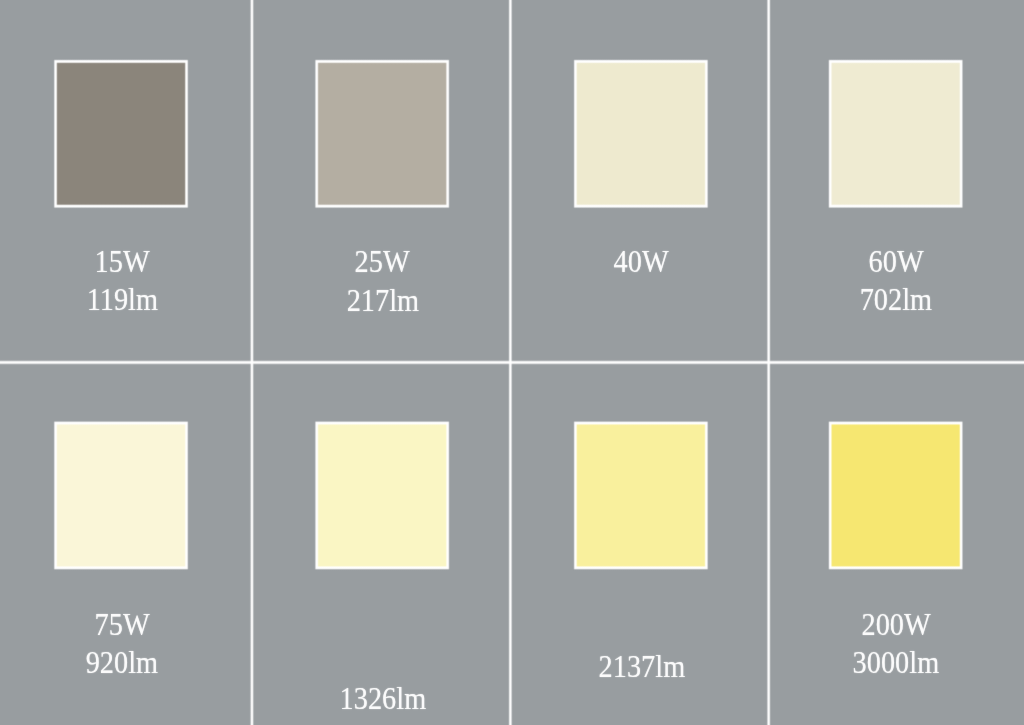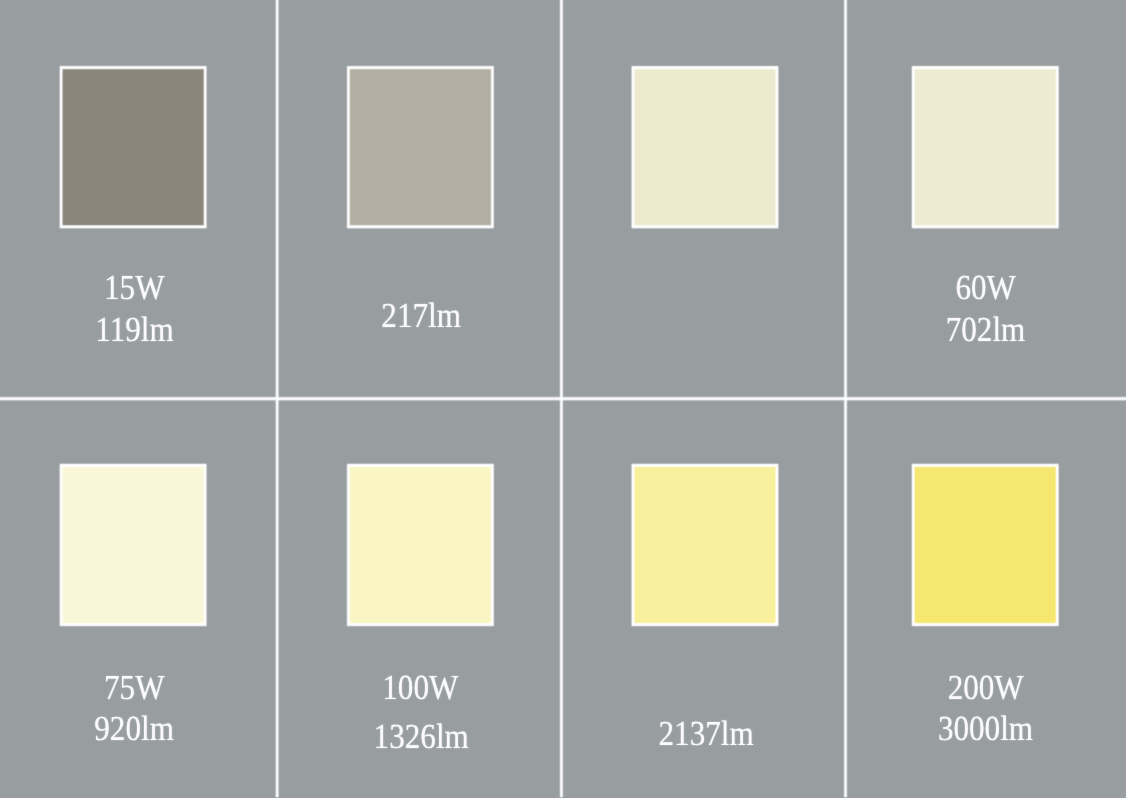--- a/index.html
+++ b/index.html
@@ -69,23 +69,24 @@
     <div class="swatch">
       <div class="lay" style="left:569px;top:417px;width:143px;height:156px;background-image:linear-gradient(to bottom,rgba(255,255,255,0.000) 0.00px,rgba(255,255,255,0.000) 1.00px,rgba(255,255,255,0.000) 1.66px,rgba(255,255,255,0.000) 1.86px,rgba(255,255,255,0.000) 2.06px,rgba(255,255,255,0.000) 2.26px,rgba(255,255,255,0.000) 2.46px,rgba(255,255,255,0.000) 2.66px,rgba(255,255,255,0.001) 2.86px,rgba(255,255,255,0.003) 3.06px,rgba(255,255,255,0.008) 3.26px,rgba(255,255,255,0.019) 3.46px,rgba(255,255,255,0.042) 3.66px,rgba(255,255,255,0.084) 3.86px,rgba(255,255,255,0.150) 4.06px,rgba(255,255,255,0.245) 4.26px,rgba(255,255,255,0.365) 4.46px,rgba(255,255,255,0.500) 4.66px,rgba(255,255,255,0.635) 4.86px,rgba(255,255,255,0.755) 5.06px,rgba(255,255,255,0.850) 5.26px,rgba(255,255,255,0.916) 5.46px,rgba(255,255,255,0.958) 5.66px,rgba(255,255,255,0.981) 5.86px,rgba(255,255,255,0.992) 6.06px,rgba(255,255,255,0.997) 6.26px,rgba(255,255,255,0.999) 6.46px,rgba(255,255,255,1.000) 6.66px,rgba(255,255,255,1.000) 6.86px,rgba(255,255,255,1.000) 7.06px,rgba(255,255,255,1.000) 7.26px,rgba(255,255,255,1.000) 7.46px,rgba(255,255,255,1.000) 7.66px,rgba(255,255,255,1.000) 78.44px,rgba(255,255,255,1.000) 149.21px,rgba(255,255,255,1.000) 149.41px,rgba(255,255,255,1.000) 149.61px,rgba(255,255,255,1.000) 149.81px,rgba(255,255,255,1.000) 150.01px,rgba(255,255,255,1.000) 150.21px,rgba(255,255,255,0.999) 150.41px,rgba(255,255,255,0.997) 150.61px,rgba(255,255,255,0.992) 150.81px,rgba(255,255,255,0.981) 151.01px,rgba(255,255,255,0.958) 151.21px,rgba(255,255,255,0.916) 151.41px,rgba(255,255,255,0.850) 151.61px,rgba(255,255,255,0.755) 151.81px,rgba(255,255,255,0.635) 152.01px,rgba(255,255,255,0.500) 152.21px,rgba(255,255,255,0.365) 152.41px,rgba(255,255,255,0.245) 152.61px,rgba(255,255,255,0.150) 152.81px,rgba(255,255,255,0.084) 153.01px,rgba(255,255,255,0.042) 153.21px,rgba(255,255,255,0.019) 153.41px,rgba(255,255,255,0.008) 153.61px,rgba(255,255,255,0.003) 153.81px,rgba(255,255,255,0.001) 154.01px,rgba(255,255,255,0.000) 154.21px,rgba(255,255,255,0.000) 154.41px,rgba(255,255,255,0.000) 154.61px,rgba(255,255,255,0.000) 154.81px,rgba(255,255,255,0.000) 155.01px,rgba(255,255,255,0.000) 155.21px);-webkit-mask-image:linear-gradient(to right,rgba(0,0,0,0.000) 0.00px,rgba(0,0,0,0.000) 1.00px,rgba(0,0,0,0.000) 2.00px,rgba(0,0,0,0.000) 2.12px,rgba(0,0,0,0.000) 2.32px,rgba(0,0,0,0.000) 2.52px,rgba(0,0,0,0.000) 2.72px,rgba(0,0,0,0.000) 2.92px,rgba(0,0,0,0.000) 3.12px,rgba(0,0,0,0.001) 3.32px,rgba(0,0,0,0.003) 3.52px,rgba(0,0,0,0.008) 3.72px,rgba(0,0,0,0.019) 3.92px,rgba(0,0,0,0.042) 4.12px,rgba(0,0,0,0.084) 4.32px,rgba(0,0,0,0.150) 4.52px,rgba(0,0,0,0.245) 4.72px,rgba(0,0,0,0.365) 4.92px,rgba(0,0,0,0.500) 5.12px,rgba(0,0,0,0.635) 5.32px,rgba(0,0,0,0.755) 5.52px,rgba(0,0,0,0.850) 5.72px,rgba(0,0,0,0.916) 5.92px,rgba(0,0,0,0.958) 6.12px,rgba(0,0,0,0.981) 6.32px,rgba(0,0,0,0.992) 6.52px,rgba(0,0,0,0.997) 6.72px,rgba(0,0,0,0.999) 6.92px,rgba(0,0,0,1.000) 7.12px,rgba(0,0,0,1.000) 7.32px,rgba(0,0,0,1.000) 7.52px,rgba(0,0,0,1.000) 7.72px,rgba(0,0,0,1.000) 7.92px,rgba(0,0,0,1.000) 8.12px,rgba(0,0,0,1.000) 71.89px,rgba(0,0,0,1.000) 135.66px,rgba(0,0,0,1.000) 135.86px,rgba(0,0,0,1.000) 136.06px,rgba(0,0,0,1.000) 136.26px,rgba(0,0,0,1.000) 136.46px,rgba(0,0,0,1.000) 136.66px,rgba(0,0,0,0.999) 136.86px,rgba(0,0,0,0.997) 137.06px,rgba(0,0,0,0.992) 137.26px,rgba(0,0,0,0.981) 137.46px,rgba(0,0,0,0.958) 137.66px,rgba(0,0,0,0.916) 137.86px,rgba(0,0,0,0.850) 138.06px,rgba(0,0,0,0.755) 138.26px,rgba(0,0,0,0.635) 138.46px,rgba(0,0,0,0.500) 138.66px,rgba(0,0,0,0.365) 138.86px,rgba(0,0,0,0.245) 139.06px,rgba(0,0,0,0.150) 139.26px,rgba(0,0,0,0.084) 139.46px,rgba(0,0,0,0.042) 139.66px,rgba(0,0,0,0.019) 139.86px,rgba(0,0,0,0.008) 140.06px,rgba(0,0,0,0.003) 140.26px,rgba(0,0,0,0.001) 140.46px,rgba(0,0,0,0.000) 140.66px,rgba(0,0,0,0.000) 140.86px,rgba(0,0,0,0.000) 141.06px,rgba(0,0,0,0.000) 141.26px,rgba(0,0,0,0.000) 141.46px,rgba(0,0,0,0.000) 141.66px,rgba(0,0,0,0.000) 142.66px);mask-image:linear-gradient(to right,rgba(0,0,0,0.000) 0.00px,rgba(0,0,0,0.000) 1.00px,rgba(0,0,0,0.000) 2.00px,rgba(0,0,0,0.000) 2.12px,rgba(0,0,0,0.000) 2.32px,rgba(0,0,0,0.000) 2.52px,rgba(0,0,0,0.000) 2.72px,rgba(0,0,0,0.000) 2.92px,rgba(0,0,0,0.000) 3.12px,rgba(0,0,0,0.001) 3.32px,rgba(0,0,0,0.003) 3.52px,rgba(0,0,0,0.008) 3.72px,rgba(0,0,0,0.019) 3.92px,rgba(0,0,0,0.042) 4.12px,rgba(0,0,0,0.084) 4.32px,rgba(0,0,0,0.150) 4.52px,rgba(0,0,0,0.245) 4.72px,rgba(0,0,0,0.365) 4.92px,rgba(0,0,0,0.500) 5.12px,rgba(0,0,0,0.635) 5.32px,rgba(0,0,0,0.755) 5.52px,rgba(0,0,0,0.850) 5.72px,rgba(0,0,0,0.916) 5.92px,rgba(0,0,0,0.958) 6.12px,rgba(0,0,0,0.981) 6.32px,rgba(0,0,0,0.992) 6.52px,rgba(0,0,0,0.997) 6.72px,rgba(0,0,0,0.999) 6.92px,rgba(0,0,0,1.000) 7.12px,rgba(0,0,0,1.000) 7.32px,rgba(0,0,0,1.000) 7.52px,rgba(0,0,0,1.000) 7.72px,rgba(0,0,0,1.000) 7.92px,rgba(0,0,0,1.000) 8.12px,rgba(0,0,0,1.000) 71.89px,rgba(0,0,0,1.000) 135.66px,rgba(0,0,0,1.000) 135.86px,rgba(0,0,0,1.000) 136.06px,rgba(0,0,0,1.000) 136.26px,rgba(0,0,0,1.000) 136.46px,rgba(0,0,0,1.000) 136.66px,rgba(0,0,0,0.999) 136.86px,rgba(0,0,0,0.997) 137.06px,rgba(0,0,0,0.992) 137.26px,rgba(0,0,0,0.981) 137.46px,rgba(0,0,0,0.958) 137.66px,rgba(0,0,0,0.916) 137.86px,rgba(0,0,0,0.850) 138.06px,rgba(0,0,0,0.755) 138.26px,rgba(0,0,0,0.635) 138.46px,rgba(0,0,0,0.500) 138.66px,rgba(0,0,0,0.365) 138.86px,rgba(0,0,0,0.245) 139.06px,rgba(0,0,0,0.150) 139.26px,rgba(0,0,0,0.084) 139.46px,rgba(0,0,0,0.042) 139.66px,rgba(0,0,0,0.019) 139.86px,rgba(0,0,0,0.008) 140.06px,rgba(0,0,0,0.003) 140.26px,rgba(0,0,0,0.001) 140.46px,rgba(0,0,0,0.000) 140.66px,rgba(0,0,0,0.000) 140.86px,rgba(0,0,0,0.000) 141.06px,rgba(0,0,0,0.000) 141.26px,rgba(0,0,0,0.000) 141.46px,rgba(0,0,0,0.000) 141.66px,rgba(0,0,0,0.000) 142.66px)"></div>
       <div class="lay" style="left:569px;top:417px;width:143px;height:156px;background-image:linear-gradient(to bottom,rgba(249,240,157,0.000) 0.00px,rgba(249,240,157,0.000) 1.00px,rgba(249,240,157,0.000) 2.00px,rgba(249,240,157,0.000) 3.00px,rgba(249,240,157,0.000) 4.00px,rgba(249,240,157,0.000) 4.46px,rgba(249,240,157,0.000) 4.66px,rgba(249,240,157,0.000) 4.86px,rgba(249,240,157,0.000) 5.06px,rgba(249,240,157,0.000) 5.26px,rgba(249,240,157,0.000) 5.46px,rgba(249,240,157,0.001) 5.66px,rgba(249,240,157,0.003) 5.86px,rgba(249,240,157,0.008) 6.06px,rgba(249,240,157,0.019) 6.26px,rgba(249,240,157,0.042) 6.46px,rgba(249,240,157,0.084) 6.66px,rgba(249,240,157,0.150) 6.86px,rgba(249,240,157,0.245) 7.06px,rgba(249,240,157,0.365) 7.26px,rgba(249,240,157,0.500) 7.46px,rgba(249,240,157,0.635) 7.66px,rgba(249,240,157,0.755) 7.86px,rgba(249,240,157,0.850) 8.06px,rgba(249,240,157,0.916) 8.26px,rgba(249,240,157,0.958) 8.46px,rgba(249,240,157,0.981) 8.66px,rgba(249,240,157,0.992) 8.86px,rgba(249,240,157,0.997) 9.06px,rgba(249,240,157,0.999) 9.26px,rgba(249,240,157,1.000) 9.46px,rgba(249,240,157,1.000) 9.66px,rgba(249,240,157,1.000) 9.86px,rgba(249,240,157,1.000) 10.06px,rgba(249,240,157,1.000) 10.26px,rgba(249,240,157,1.000) 10.46px,rgba(249,240,157,1.000) 78.44px,rgba(249,240,157,1.000) 146.41px,rgba(249,240,157,1.000) 146.61px,rgba(249,240,157,1.000) 146.81px,rgba(249,240,157,1.000) 147.01px,rgba(249,240,157,1.000) 147.21px,rgba(249,240,157,1.000) 147.41px,rgba(249,240,157,0.999) 147.61px,rgba(249,240,157,0.997) 147.81px,rgba(249,240,157,0.992) 148.01px,rgba(249,240,157,0.981) 148.21px,rgba(249,240,157,0.958) 148.41px,rgba(249,240,157,0.916) 148.61px,rgba(249,240,157,0.850) 148.81px,rgba(249,240,157,0.755) 149.01px,rgba(249,240,157,0.635) 149.21px,rgba(249,240,157,0.500) 149.41px,rgba(249,240,157,0.365) 149.61px,rgba(249,240,157,0.245) 149.81px,rgba(249,240,157,0.150) 150.01px,rgba(249,240,157,0.084) 150.21px,rgba(249,240,157,0.042) 150.41px,rgba(249,240,157,0.019) 150.61px,rgba(249,240,157,0.008) 150.81px,rgba(249,240,157,0.003) 151.01px,rgba(249,240,157,0.001) 151.21px,rgba(249,240,157,0.000) 151.41px,rgba(249,240,157,0.000) 151.61px,rgba(249,240,157,0.000) 151.81px,rgba(249,240,157,0.000) 152.01px,rgba(249,240,157,0.000) 152.21px,rgba(249,240,157,0.000) 152.41px,rgba(249,240,157,0.000) 153.41px,rgba(249,240,157,0.000) 154.41px,rgba(249,240,157,0.000) 155.41px);-webkit-mask-image:linear-gradient(to right,rgba(0,0,0,0.000) 0.00px,rgba(0,0,0,0.000) 1.00px,rgba(0,0,0,0.000) 2.00px,rgba(0,0,0,0.000) 3.00px,rgba(0,0,0,0.000) 4.00px,rgba(0,0,0,0.000) 4.72px,rgba(0,0,0,0.000) 4.92px,rgba(0,0,0,0.000) 5.12px,rgba(0,0,0,0.000) 5.32px,rgba(0,0,0,0.000) 5.52px,rgba(0,0,0,0.000) 5.72px,rgba(0,0,0,0.001) 5.92px,rgba(0,0,0,0.003) 6.12px,rgba(0,0,0,0.008) 6.32px,rgba(0,0,0,0.019) 6.52px,rgba(0,0,0,0.042) 6.72px,rgba(0,0,0,0.084) 6.92px,rgba(0,0,0,0.150) 7.12px,rgba(0,0,0,0.245) 7.32px,rgba(0,0,0,0.365) 7.52px,rgba(0,0,0,0.500) 7.72px,rgba(0,0,0,0.635) 7.92px,rgba(0,0,0,0.755) 8.12px,rgba(0,0,0,0.850) 8.32px,rgba(0,0,0,0.916) 8.52px,rgba(0,0,0,0.958) 8.72px,rgba(0,0,0,0.981) 8.92px,rgba(0,0,0,0.992) 9.12px,rgba(0,0,0,0.997) 9.32px,rgba(0,0,0,0.999) 9.52px,rgba(0,0,0,1.000) 9.72px,rgba(0,0,0,1.000) 9.92px,rgba(0,0,0,1.000) 10.12px,rgba(0,0,0,1.000) 10.32px,rgba(0,0,0,1.000) 10.52px,rgba(0,0,0,1.000) 10.72px,rgba(0,0,0,1.000) 71.89px,rgba(0,0,0,1.000) 133.06px,rgba(0,0,0,1.000) 133.26px,rgba(0,0,0,1.000) 133.46px,rgba(0,0,0,1.000) 133.66px,rgba(0,0,0,1.000) 133.86px,rgba(0,0,0,1.000) 134.06px,rgba(0,0,0,0.999) 134.26px,rgba(0,0,0,0.997) 134.46px,rgba(0,0,0,0.992) 134.66px,rgba(0,0,0,0.981) 134.86px,rgba(0,0,0,0.958) 135.06px,rgba(0,0,0,0.916) 135.26px,rgba(0,0,0,0.850) 135.46px,rgba(0,0,0,0.755) 135.66px,rgba(0,0,0,0.635) 135.86px,rgba(0,0,0,0.500) 136.06px,rgba(0,0,0,0.365) 136.26px,rgba(0,0,0,0.245) 136.46px,rgba(0,0,0,0.150) 136.66px,rgba(0,0,0,0.084) 136.86px,rgba(0,0,0,0.042) 137.06px,rgba(0,0,0,0.019) 137.26px,rgba(0,0,0,0.008) 137.46px,rgba(0,0,0,0.003) 137.66px,rgba(0,0,0,0.001) 137.86px,rgba(0,0,0,0.000) 138.06px,rgba(0,0,0,0.000) 138.26px,rgba(0,0,0,0.000) 138.46px,rgba(0,0,0,0.000) 138.66px,rgba(0,0,0,0.000) 138.86px,rgba(0,0,0,0.000) 139.06px,rgba(0,0,0,0.000) 140.06px,rgba(0,0,0,0.000) 141.06px,rgba(0,0,0,0.000) 142.06px);mask-image:linear-gradient(to right,rgba(0,0,0,0.000) 0.00px,rgba(0,0,0,0.000) 1.00px,rgba(0,0,0,0.000) 2.00px,rgba(0,0,0,0.000) 3.00px,rgba(0,0,0,0.000) 4.00px,rgba(0,0,0,0.000) 4.72px,rgba(0,0,0,0.000) 4.92px,rgba(0,0,0,0.000) 5.12px,rgba(0,0,0,0.000) 5.32px,rgba(0,0,0,0.000) 5.52px,rgba(0,0,0,0.000) 5.72px,rgba(0,0,0,0.001) 5.92px,rgba(0,0,0,0.003) 6.12px,rgba(0,0,0,0.008) 6.32px,rgba(0,0,0,0.019) 6.52px,rgba(0,0,0,0.042) 6.72px,rgba(0,0,0,0.084) 6.92px,rgba(0,0,0,0.150) 7.12px,rgba(0,0,0,0.245) 7.32px,rgba(0,0,0,0.365) 7.52px,rgba(0,0,0,0.500) 7.72px,rgba(0,0,0,0.635) 7.92px,rgba(0,0,0,0.755) 8.12px,rgba(0,0,0,0.850) 8.32px,rgba(0,0,0,0.916) 8.52px,rgba(0,0,0,0.958) 8.72px,rgba(0,0,0,0.981) 8.92px,rgba(0,0,0,0.992) 9.12px,rgba(0,0,0,0.997) 9.32px,rgba(0,0,0,0.999) 9.52px,rgba(0,0,0,1.000) 9.72px,rgba(0,0,0,1.000) 9.92px,rgba(0,0,0,1.000) 10.12px,rgba(0,0,0,1.000) 10.32px,rgba(0,0,0,1.000) 10.52px,rgba(0,0,0,1.000) 10.72px,rgba(0,0,0,1.000) 71.89px,rgba(0,0,0,1.000) 133.06px,rgba(0,0,0,1.000) 133.26px,rgba(0,0,0,1.000) 133.46px,rgba(0,0,0,1.000) 133.66px,rgba(0,0,0,1.000) 133.86px,rgba(0,0,0,1.000) 134.06px,rgba(0,0,0,0.999) 134.26px,rgba(0,0,0,0.997) 134.46px,rgba(0,0,0,0.992) 134.66px,rgba(0,0,0,0.981) 134.86px,rgba(0,0,0,0.958) 135.06px,rgba(0,0,0,0.916) 135.26px,rgba(0,0,0,0.850) 135.46px,rgba(0,0,0,0.755) 135.66px,rgba(0,0,0,0.635) 135.86px,rgba(0,0,0,0.500) 136.06px,rgba(0,0,0,0.365) 136.26px,rgba(0,0,0,0.245) 136.46px,rgba(0,0,0,0.150) 136.66px,rgba(0,0,0,0.084) 136.86px,rgba(0,0,0,0.042) 137.06px,rgba(0,0,0,0.019) 137.26px,rgba(0,0,0,0.008) 137.46px,rgba(0,0,0,0.003) 137.66px,rgba(0,0,0,0.001) 137.86px,rgba(0,0,0,0.000) 138.06px,rgba(0,0,0,0.000) 138.26px,rgba(0,0,0,0.000) 138.46px,rgba(0,0,0,0.000) 138.66px,rgba(0,0,0,0.000) 138.86px,rgba(0,0,0,0.000) 139.06px,rgba(0,0,0,0.000) 140.06px,rgba(0,0,0,0.000) 141.06px,rgba(0,0,0,0.000) 142.06px)"></div>
     </div>
     <div class="swatch">
       <div class="lay" style="left:824px;top:417px;width:143px;height:156px;background-image:linear-gradient(to bottom,rgba(255,255,255,0.000) 0.00px,rgba(255,255,255,0.000) 1.00px,rgba(255,255,255,0.000) 1.66px,rgba(255,255,255,0.000) 1.86px,rgba(255,255,255,0.000) 2.06px,rgba(255,255,255,0.000) 2.26px,rgba(255,255,255,0.000) 2.46px,rgba(255,255,255,0.000) 2.66px,rgba(255,255,255,0.001) 2.86px,rgba(255,255,255,0.003) 3.06px,rgba(255,255,255,0.008) 3.26px,rgba(255,255,255,0.019) 3.46px,rgba(255,255,255,0.042) 3.66px,rgba(255,255,255,0.084) 3.86px,rgba(255,255,255,0.150) 4.06px,rgba(255,255,255,0.245) 4.26px,rgba(255,255,255,0.365) 4.46px,rgba(255,255,255,0.500) 4.66px,rgba(255,255,255,0.635) 4.86px,rgba(255,255,255,0.755) 5.06px,rgba(255,255,255,0.850) 5.26px,rgba(255,255,255,0.916) 5.46px,rgba(255,255,255,0.958) 5.66px,rgba(255,255,255,0.981) 5.86px,rgba(255,255,255,0.992) 6.06px,rgba(255,255,255,0.997) 6.26px,rgba(255,255,255,0.999) 6.46px,rgba(255,255,255,1.000) 6.66px,rgba(255,255,255,1.000) 6.86px,rgba(255,255,255,1.000) 7.06px,rgba(255,255,255,1.000) 7.26px,rgba(255,255,255,1.000) 7.46px,rgba(255,255,255,1.000) 7.66px,rgba(255,255,255,1.000) 78.44px,rgba(255,255,255,1.000) 149.21px,rgba(255,255,255,1.000) 149.41px,rgba(255,255,255,1.000) 149.61px,rgba(255,255,255,1.000) 149.81px,rgba(255,255,255,1.000) 150.01px,rgba(255,255,255,1.000) 150.21px,rgba(255,255,255,0.999) 150.41px,rgba(255,255,255,0.997) 150.61px,rgba(255,255,255,0.992) 150.81px,rgba(255,255,255,0.981) 151.01px,rgba(255,255,255,0.958) 151.21px,rgba(255,255,255,0.916) 151.41px,rgba(255,255,255,0.850) 151.61px,rgba(255,255,255,0.755) 151.81px,rgba(255,255,255,0.635) 152.01px,rgba(255,255,255,0.500) 152.21px,rgba(255,255,255,0.365) 152.41px,rgba(255,255,255,0.245) 152.61px,rgba(255,255,255,0.150) 152.81px,rgba(255,255,255,0.084) 153.01px,rgba(255,255,255,0.042) 153.21px,rgba(255,255,255,0.019) 153.41px,rgba(255,255,255,0.008) 153.61px,rgba(255,255,255,0.003) 153.81px,rgba(255,255,255,0.001) 154.01px,rgba(255,255,255,0.000) 154.21px,rgba(255,255,255,0.000) 154.41px,rgba(255,255,255,0.000) 154.61px,rgba(255,255,255,0.000) 154.81px,rgba(255,255,255,0.000) 155.01px,rgba(255,255,255,0.000) 155.21px);-webkit-mask-image:linear-gradient(to right,rgba(0,0,0,0.000) 0.00px,rgba(0,0,0,0.000) 1.00px,rgba(0,0,0,0.000) 1.90px,rgba(0,0,0,0.000) 2.10px,rgba(0,0,0,0.000) 2.30px,rgba(0,0,0,0.000) 2.50px,rgba(0,0,0,0.000) 2.70px,rgba(0,0,0,0.000) 2.90px,rgba(0,0,0,0.001) 3.10px,rgba(0,0,0,0.003) 3.30px,rgba(0,0,0,0.008) 3.50px,rgba(0,0,0,0.019) 3.70px,rgba(0,0,0,0.042) 3.90px,rgba(0,0,0,0.084) 4.10px,rgba(0,0,0,0.150) 4.30px,rgba(0,0,0,0.245) 4.50px,rgba(0,0,0,0.365) 4.70px,rgba(0,0,0,0.500) 4.90px,rgba(0,0,0,0.635) 5.10px,rgba(0,0,0,0.755) 5.30px,rgba(0,0,0,0.850) 5.50px,rgba(0,0,0,0.916) 5.70px,rgba(0,0,0,0.958) 5.90px,rgba(0,0,0,0.981) 6.10px,rgba(0,0,0,0.992) 6.30px,rgba(0,0,0,0.997) 6.50px,rgba(0,0,0,0.999) 6.70px,rgba(0,0,0,1.000) 6.90px,rgba(0,0,0,1.000) 7.10px,rgba(0,0,0,1.000) 7.30px,rgba(0,0,0,1.000) 7.50px,rgba(0,0,0,1.000) 7.70px,rgba(0,0,0,1.000) 7.90px,rgba(0,0,0,1.000) 71.67px,rgba(0,0,0,1.000) 135.44px,rgba(0,0,0,1.000) 135.64px,rgba(0,0,0,1.000) 135.84px,rgba(0,0,0,1.000) 136.04px,rgba(0,0,0,1.000) 136.24px,rgba(0,0,0,1.000) 136.44px,rgba(0,0,0,0.999) 136.64px,rgba(0,0,0,0.997) 136.84px,rgba(0,0,0,0.992) 137.04px,rgba(0,0,0,0.981) 137.24px,rgba(0,0,0,0.958) 137.44px,rgba(0,0,0,0.916) 137.64px,rgba(0,0,0,0.850) 137.84px,rgba(0,0,0,0.755) 138.04px,rgba(0,0,0,0.635) 138.24px,rgba(0,0,0,0.500) 138.44px,rgba(0,0,0,0.365) 138.64px,rgba(0,0,0,0.245) 138.84px,rgba(0,0,0,0.150) 139.04px,rgba(0,0,0,0.084) 139.24px,rgba(0,0,0,0.042) 139.44px,rgba(0,0,0,0.019) 139.64px,rgba(0,0,0,0.008) 139.84px,rgba(0,0,0,0.003) 140.04px,rgba(0,0,0,0.001) 140.24px,rgba(0,0,0,0.000) 140.44px,rgba(0,0,0,0.000) 140.64px,rgba(0,0,0,0.000) 140.84px,rgba(0,0,0,0.000) 141.04px,rgba(0,0,0,0.000) 141.24px,rgba(0,0,0,0.000) 141.44px,rgba(0,0,0,0.000) 142.44px);mask-image:linear-gradient(to right,rgba(0,0,0,0.000) 0.00px,rgba(0,0,0,0.000) 1.00px,rgba(0,0,0,0.000) 1.90px,rgba(0,0,0,0.000) 2.10px,rgba(0,0,0,0.000) 2.30px,rgba(0,0,0,0.000) 2.50px,rgba(0,0,0,0.000) 2.70px,rgba(0,0,0,0.000) 2.90px,rgba(0,0,0,0.001) 3.10px,rgba(0,0,0,0.003) 3.30px,rgba(0,0,0,0.008) 3.50px,rgba(0,0,0,0.019) 3.70px,rgba(0,0,0,0.042) 3.90px,rgba(0,0,0,0.084) 4.10px,rgba(0,0,0,0.150) 4.30px,rgba(0,0,0,0.245) 4.50px,rgba(0,0,0,0.365) 4.70px,rgba(0,0,0,0.500) 4.90px,rgba(0,0,0,0.635) 5.10px,rgba(0,0,0,0.755) 5.30px,rgba(0,0,0,0.850) 5.50px,rgba(0,0,0,0.916) 5.70px,rgba(0,0,0,0.958) 5.90px,rgba(0,0,0,0.981) 6.10px,rgba(0,0,0,0.992) 6.30px,rgba(0,0,0,0.997) 6.50px,rgba(0,0,0,0.999) 6.70px,rgba(0,0,0,1.000) 6.90px,rgba(0,0,0,1.000) 7.10px,rgba(0,0,0,1.000) 7.30px,rgba(0,0,0,1.000) 7.50px,rgba(0,0,0,1.000) 7.70px,rgba(0,0,0,1.000) 7.90px,rgba(0,0,0,1.000) 71.67px,rgba(0,0,0,1.000) 135.44px,rgba(0,0,0,1.000) 135.64px,rgba(0,0,0,1.000) 135.84px,rgba(0,0,0,1.000) 136.04px,rgba(0,0,0,1.000) 136.24px,rgba(0,0,0,1.000) 136.44px,rgba(0,0,0,0.999) 136.64px,rgba(0,0,0,0.997) 136.84px,rgba(0,0,0,0.992) 137.04px,rgba(0,0,0,0.981) 137.24px,rgba(0,0,0,0.958) 137.44px,rgba(0,0,0,0.916) 137.64px,rgba(0,0,0,0.850) 137.84px,rgba(0,0,0,0.755) 138.04px,rgba(0,0,0,0.635) 138.24px,rgba(0,0,0,0.500) 138.44px,rgba(0,0,0,0.365) 138.64px,rgba(0,0,0,0.245) 138.84px,rgba(0,0,0,0.150) 139.04px,rgba(0,0,0,0.084) 139.24px,rgba(0,0,0,0.042) 139.44px,rgba(0,0,0,0.019) 139.64px,rgba(0,0,0,0.008) 139.84px,rgba(0,0,0,0.003) 140.04px,rgba(0,0,0,0.001) 140.24px,rgba(0,0,0,0.000) 140.44px,rgba(0,0,0,0.000) 140.64px,rgba(0,0,0,0.000) 140.84px,rgba(0,0,0,0.000) 141.04px,rgba(0,0,0,0.000) 141.24px,rgba(0,0,0,0.000) 141.44px,rgba(0,0,0,0.000) 142.44px)"></div>
       <div class="lay" style="left:824px;top:417px;width:143px;height:156px;background-image:linear-gradient(to bottom,rgba(246,231,113,0.000) 0.00px,rgba(246,231,113,0.000) 1.00px,rgba(246,231,113,0.000) 2.00px,rgba(246,231,113,0.000) 3.00px,rgba(246,231,113,0.000) 4.00px,rgba(246,231,113,0.000) 4.46px,rgba(246,231,113,0.000) 4.66px,rgba(246,231,113,0.000) 4.86px,rgba(246,231,113,0.000) 5.06px,rgba(246,231,113,0.000) 5.26px,rgba(246,231,113,0.000) 5.46px,rgba(246,231,113,0.001) 5.66px,rgba(246,231,113,0.003) 5.86px,rgba(246,231,113,0.008) 6.06px,rgba(246,231,113,0.019) 6.26px,rgba(246,231,113,0.042) 6.46px,rgba(246,231,113,0.084) 6.66px,rgba(246,231,113,0.150) 6.86px,rgba(246,231,113,0.245) 7.06px,rgba(246,231,113,0.365) 7.26px,rgba(246,231,113,0.500) 7.46px,rgba(246,231,113,0.635) 7.66px,rgba(246,231,113,0.755) 7.86px,rgba(246,231,113,0.850) 8.06px,rgba(246,231,113,0.916) 8.26px,rgba(246,231,113,0.958) 8.46px,rgba(246,231,113,0.981) 8.66px,rgba(246,231,113,0.992) 8.86px,rgba(246,231,113,0.997) 9.06px,rgba(246,231,113,0.999) 9.26px,rgba(246,231,113,1.000) 9.46px,rgba(246,231,113,1.000) 9.66px,rgba(246,231,113,1.000) 9.86px,rgba(246,231,113,1.000) 10.06px,rgba(246,231,113,1.000) 10.26px,rgba(246,231,113,1.000) 10.46px,rgba(246,231,113,1.000) 78.44px,rgba(246,231,113,1.000) 146.41px,rgba(246,231,113,1.000) 146.61px,rgba(246,231,113,1.000) 146.81px,rgba(246,231,113,1.000) 147.01px,rgba(246,231,113,1.000) 147.21px,rgba(246,231,113,1.000) 147.41px,rgba(246,231,113,0.999) 147.61px,rgba(246,231,113,0.997) 147.81px,rgba(246,231,113,0.992) 148.01px,rgba(246,231,113,0.981) 148.21px,rgba(246,231,113,0.958) 148.41px,rgba(246,231,113,0.916) 148.61px,rgba(246,231,113,0.850) 148.81px,rgba(246,231,113,0.755) 149.01px,rgba(246,231,113,0.635) 149.21px,rgba(246,231,113,0.500) 149.41px,rgba(246,231,113,0.365) 149.61px,rgba(246,231,113,0.245) 149.81px,rgba(246,231,113,0.150) 150.01px,rgba(246,231,113,0.084) 150.21px,rgba(246,231,113,0.042) 150.41px,rgba(246,231,113,0.019) 150.61px,rgba(246,231,113,0.008) 150.81px,rgba(246,231,113,0.003) 151.01px,rgba(246,231,113,0.001) 151.21px,rgba(246,231,113,0.000) 151.41px,rgba(246,231,113,0.000) 151.61px,rgba(246,231,113,0.000) 151.81px,rgba(246,231,113,0.000) 152.01px,rgba(246,231,113,0.000) 152.21px,rgba(246,231,113,0.000) 152.41px,rgba(246,231,113,0.000) 153.41px,rgba(246,231,113,0.000) 154.41px,rgba(246,231,113,0.000) 155.41px);-webkit-mask-image:linear-gradient(to right,rgba(0,0,0,0.000) 0.00px,rgba(0,0,0,0.000) 1.00px,rgba(0,0,0,0.000) 2.00px,rgba(0,0,0,0.000) 3.00px,rgba(0,0,0,0.000) 4.00px,rgba(0,0,0,0.000) 4.50px,rgba(0,0,0,0.000) 4.70px,rgba(0,0,0,0.000) 4.90px,rgba(0,0,0,0.000) 5.10px,rgba(0,0,0,0.000) 5.30px,rgba(0,0,0,0.000) 5.50px,rgba(0,0,0,0.001) 5.70px,rgba(0,0,0,0.003) 5.90px,rgba(0,0,0,0.008) 6.10px,rgba(0,0,0,0.019) 6.30px,rgba(0,0,0,0.042) 6.50px,rgba(0,0,0,0.084) 6.70px,rgba(0,0,0,0.150) 6.90px,rgba(0,0,0,0.245) 7.10px,rgba(0,0,0,0.365) 7.30px,rgba(0,0,0,0.500) 7.50px,rgba(0,0,0,0.635) 7.70px,rgba(0,0,0,0.755) 7.90px,rgba(0,0,0,0.850) 8.10px,rgba(0,0,0,0.916) 8.30px,rgba(0,0,0,0.958) 8.50px,rgba(0,0,0,0.981) 8.70px,rgba(0,0,0,0.992) 8.90px,rgba(0,0,0,0.997) 9.10px,rgba(0,0,0,0.999) 9.30px,rgba(0,0,0,1.000) 9.50px,rgba(0,0,0,1.000) 9.70px,rgba(0,0,0,1.000) 9.90px,rgba(0,0,0,1.000) 10.10px,rgba(0,0,0,1.000) 10.30px,rgba(0,0,0,1.000) 10.50px,rgba(0,0,0,1.000) 71.67px,rgba(0,0,0,1.000) 132.84px,rgba(0,0,0,1.000) 133.04px,rgba(0,0,0,1.000) 133.24px,rgba(0,0,0,1.000) 133.44px,rgba(0,0,0,1.000) 133.64px,rgba(0,0,0,1.000) 133.84px,rgba(0,0,0,0.999) 134.04px,rgba(0,0,0,0.997) 134.24px,rgba(0,0,0,0.992) 134.44px,rgba(0,0,0,0.981) 134.64px,rgba(0,0,0,0.958) 134.84px,rgba(0,0,0,0.916) 135.04px,rgba(0,0,0,0.850) 135.24px,rgba(0,0,0,0.755) 135.44px,rgba(0,0,0,0.635) 135.64px,rgba(0,0,0,0.500) 135.84px,rgba(0,0,0,0.365) 136.04px,rgba(0,0,0,0.245) 136.24px,rgba(0,0,0,0.150) 136.44px,rgba(0,0,0,0.084) 136.64px,rgba(0,0,0,0.042) 136.84px,rgba(0,0,0,0.019) 137.04px,rgba(0,0,0,0.008) 137.24px,rgba(0,0,0,0.003) 137.44px,rgba(0,0,0,0.001) 137.64px,rgba(0,0,0,0.000) 137.84px,rgba(0,0,0,0.000) 138.04px,rgba(0,0,0,0.000) 138.24px,rgba(0,0,0,0.000) 138.44px,rgba(0,0,0,0.000) 138.64px,rgba(0,0,0,0.000) 138.84px,rgba(0,0,0,0.000) 139.84px,rgba(0,0,0,0.000) 140.84px,rgba(0,0,0,0.000) 141.84px,rgba(0,0,0,0.000) 142.84px);mask-image:linear-gradient(to right,rgba(0,0,0,0.000) 0.00px,rgba(0,0,0,0.000) 1.00px,rgba(0,0,0,0.000) 2.00px,rgba(0,0,0,0.000) 3.00px,rgba(0,0,0,0.000) 4.00px,rgba(0,0,0,0.000) 4.50px,rgba(0,0,0,0.000) 4.70px,rgba(0,0,0,0.000) 4.90px,rgba(0,0,0,0.000) 5.10px,rgba(0,0,0,0.000) 5.30px,rgba(0,0,0,0.000) 5.50px,rgba(0,0,0,0.001) 5.70px,rgba(0,0,0,0.003) 5.90px,rgba(0,0,0,0.008) 6.10px,rgba(0,0,0,0.019) 6.30px,rgba(0,0,0,0.042) 6.50px,rgba(0,0,0,0.084) 6.70px,rgba(0,0,0,0.150) 6.90px,rgba(0,0,0,0.245) 7.10px,rgba(0,0,0,0.365) 7.30px,rgba(0,0,0,0.500) 7.50px,rgba(0,0,0,0.635) 7.70px,rgba(0,0,0,0.755) 7.90px,rgba(0,0,0,0.850) 8.10px,rgba(0,0,0,0.916) 8.30px,rgba(0,0,0,0.958) 8.50px,rgba(0,0,0,0.981) 8.70px,rgba(0,0,0,0.992) 8.90px,rgba(0,0,0,0.997) 9.10px,rgba(0,0,0,0.999) 9.30px,rgba(0,0,0,1.000) 9.50px,rgba(0,0,0,1.000) 9.70px,rgba(0,0,0,1.000) 9.90px,rgba(0,0,0,1.000) 10.10px,rgba(0,0,0,1.000) 10.30px,rgba(0,0,0,1.000) 10.50px,rgba(0,0,0,1.000) 71.67px,rgba(0,0,0,1.000) 132.84px,rgba(0,0,0,1.000) 133.04px,rgba(0,0,0,1.000) 133.24px,rgba(0,0,0,1.000) 133.44px,rgba(0,0,0,1.000) 133.64px,rgba(0,0,0,1.000) 133.84px,rgba(0,0,0,0.999) 134.04px,rgba(0,0,0,0.997) 134.24px,rgba(0,0,0,0.992) 134.44px,rgba(0,0,0,0.981) 134.64px,rgba(0,0,0,0.958) 134.84px,rgba(0,0,0,0.916) 135.04px,rgba(0,0,0,0.850) 135.24px,rgba(0,0,0,0.755) 135.44px,rgba(0,0,0,0.635) 135.64px,rgba(0,0,0,0.500) 135.84px,rgba(0,0,0,0.365) 136.04px,rgba(0,0,0,0.245) 136.24px,rgba(0,0,0,0.150) 136.44px,rgba(0,0,0,0.084) 136.64px,rgba(0,0,0,0.042) 136.84px,rgba(0,0,0,0.019) 137.04px,rgba(0,0,0,0.008) 137.24px,rgba(0,0,0,0.003) 137.44px,rgba(0,0,0,0.001) 137.64px,rgba(0,0,0,0.000) 137.84px,rgba(0,0,0,0.000) 138.04px,rgba(0,0,0,0.000) 138.24px,rgba(0,0,0,0.000) 138.44px,rgba(0,0,0,0.000) 138.64px,rgba(0,0,0,0.000) 138.84px,rgba(0,0,0,0.000) 139.84px,rgba(0,0,0,0.000) 140.84px,rgba(0,0,0,0.000) 141.84px,rgba(0,0,0,0.000) 142.84px)"></div>
     </div>
     <div class="lbl" style="left:-7.80px;top:241.70px"><span>15W</span></div>
     <div class="lbl" style="left:-7.80px;top:279.70px"><span>119lm</span></div>
-    <div class="lbl" style="left:252.60px;top:267px"><span>217lm</span></div>
+    <div class="lbl" style="left:252.60px;top:241.70px"><span>25W</span></div>
+    <div class="lbl" style="left:252.60px;top:281px"><span>217lm</span></div>
+    <div class="lbl" style="left:511.40px;top:241.70px"><span>40W</span></div>
     <div class="lbl" style="left:766.00px;top:241.70px"><span>60W</span></div>
     <div class="lbl" style="left:766.00px;top:279.70px"><span>702lm</span></div>
     <div class="lbl" style="left:-7.80px;top:605.10px"><span>75W</span></div>
     <div class="lbl" style="left:-7.80px;top:642.90px"><span>920lm</span></div>
-    <div class="lbl" style="left:252.60px;top:605.10px"><span>100W</span></div>
-    <div class="lbl" style="left:252.60px;top:650px"><span>1326lm</span></div>
+    <div class="lbl" style="left:252.60px;top:679px"><span>1326lm</span></div>
     <div class="lbl" style="left:511.40px;top:647px"><span>2137lm</span></div>
     <div class="lbl" style="left:766.00px;top:605.10px"><span>200W</span></div>
     <div class="lbl" style="left:766.00px;top:642.90px"><span>3000lm</span></div>
 </div>
 
 </body></html>

